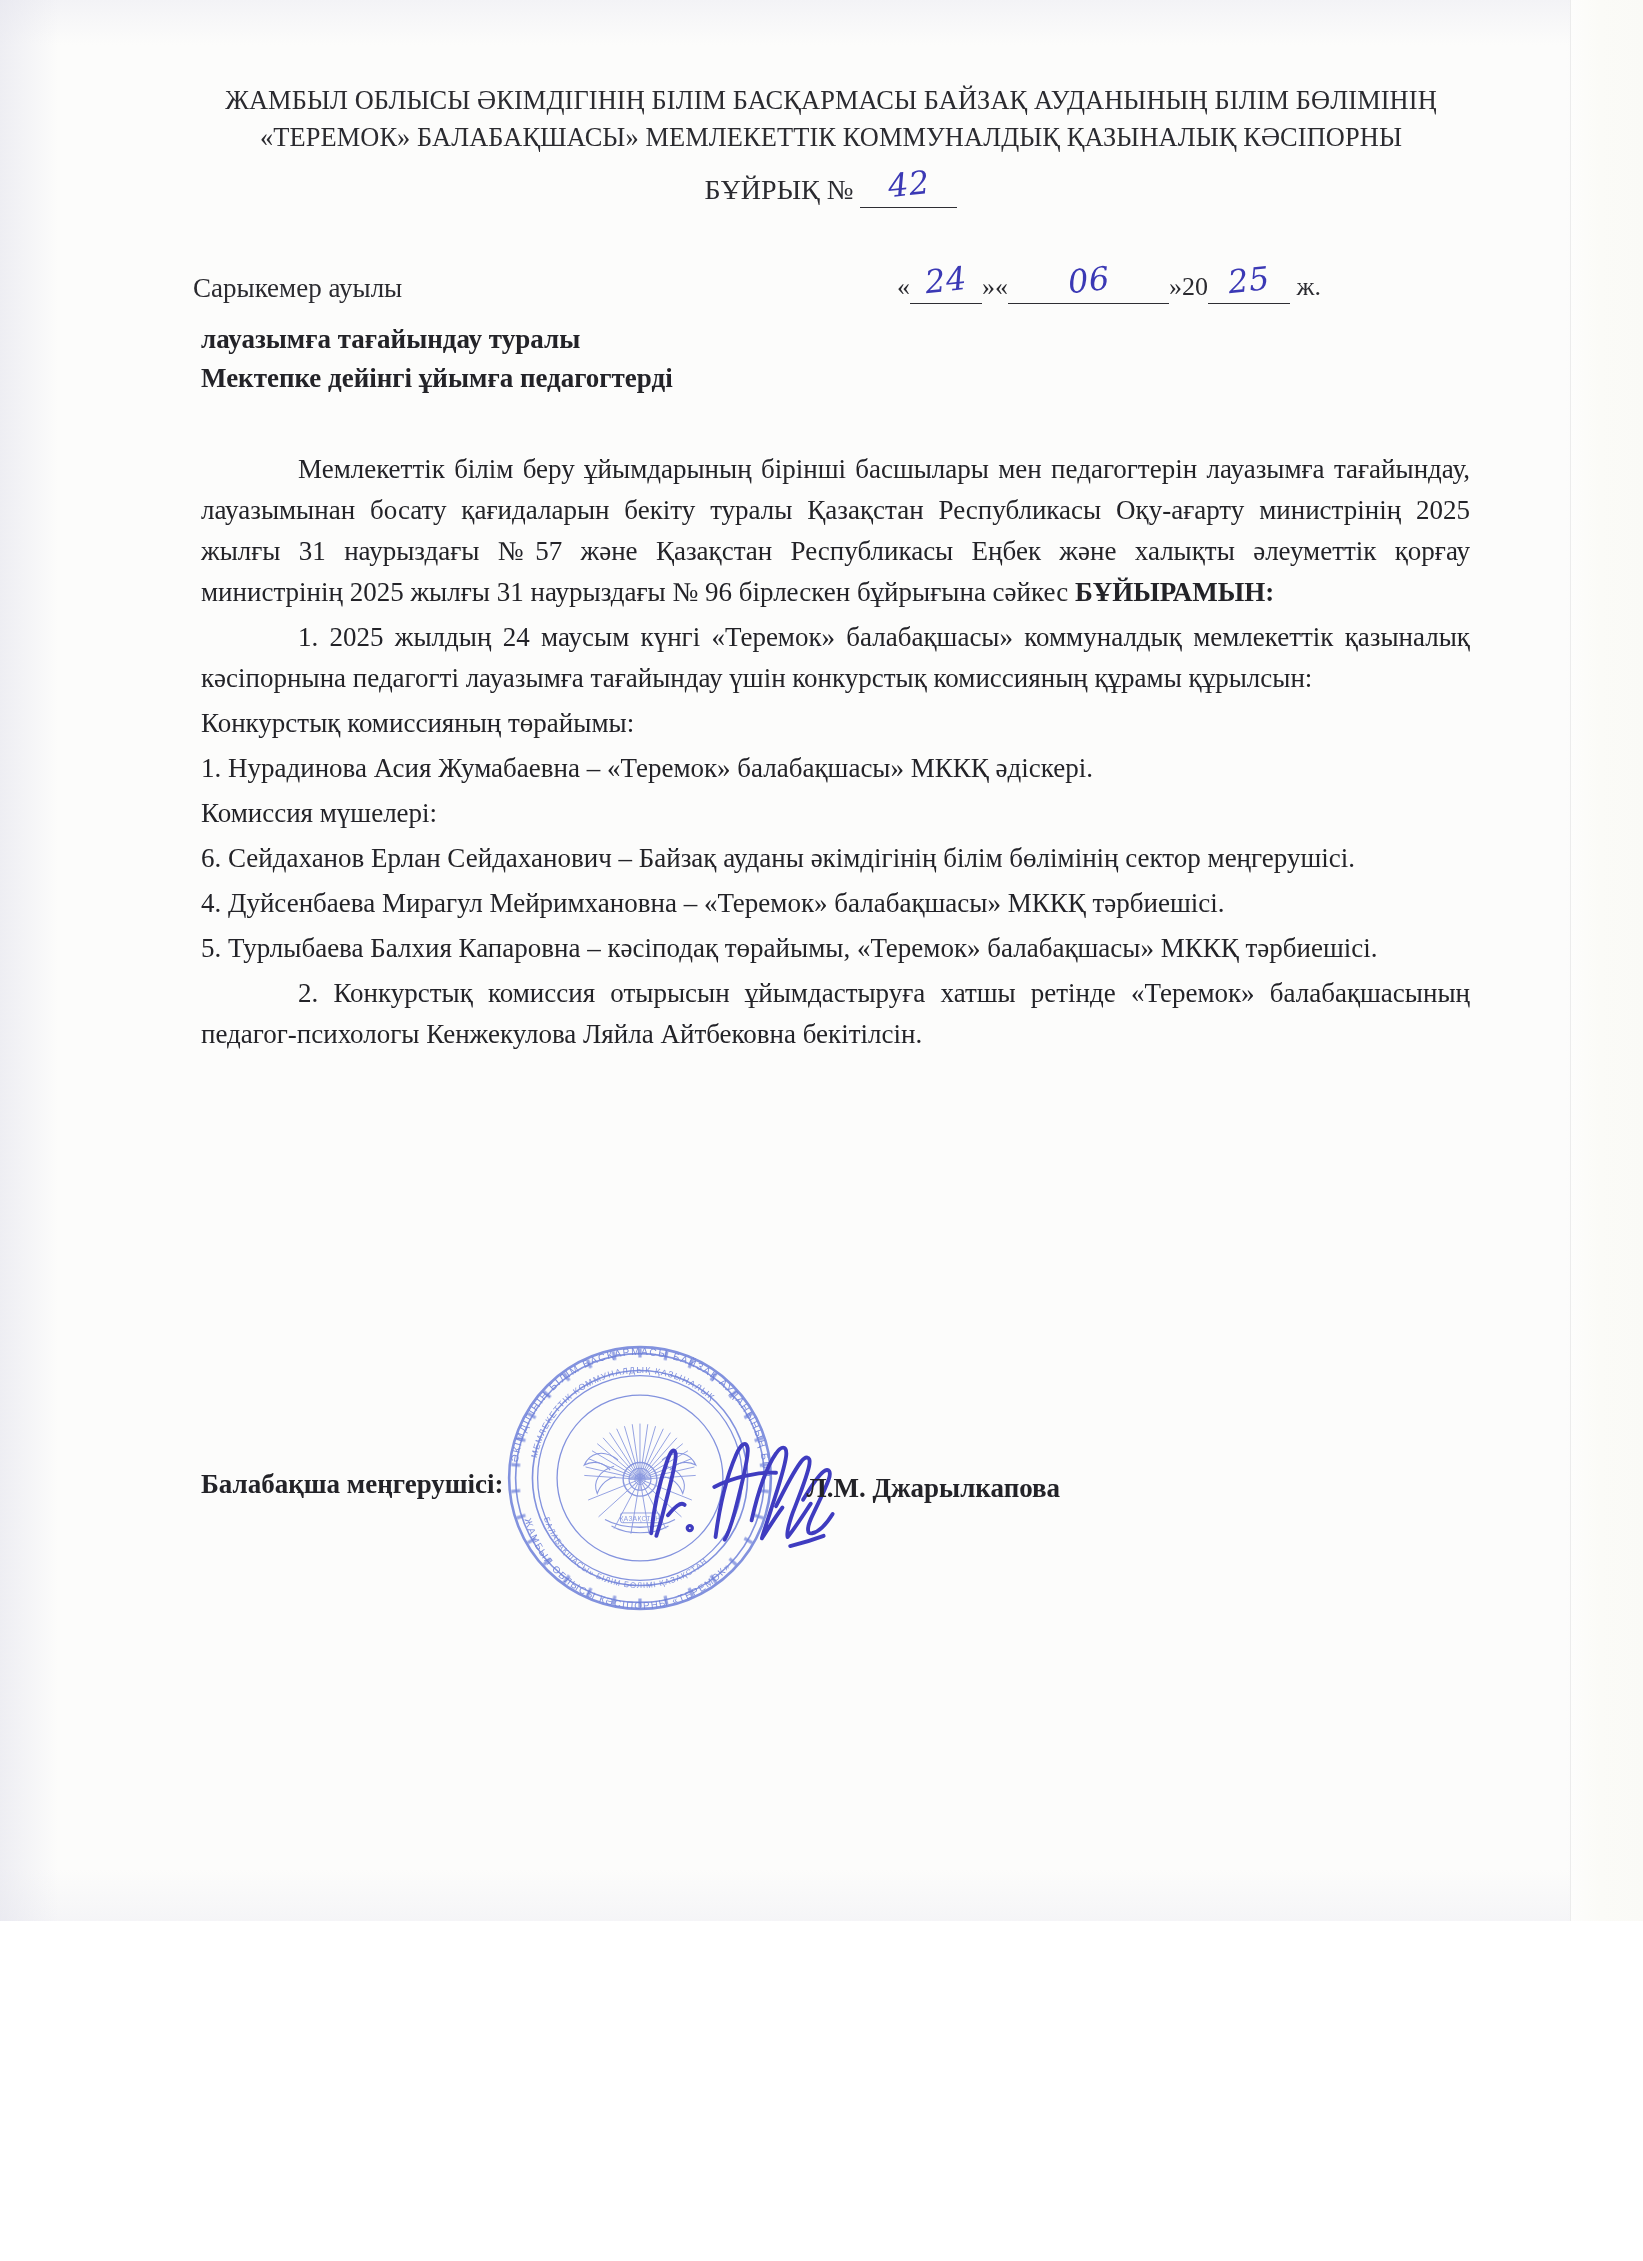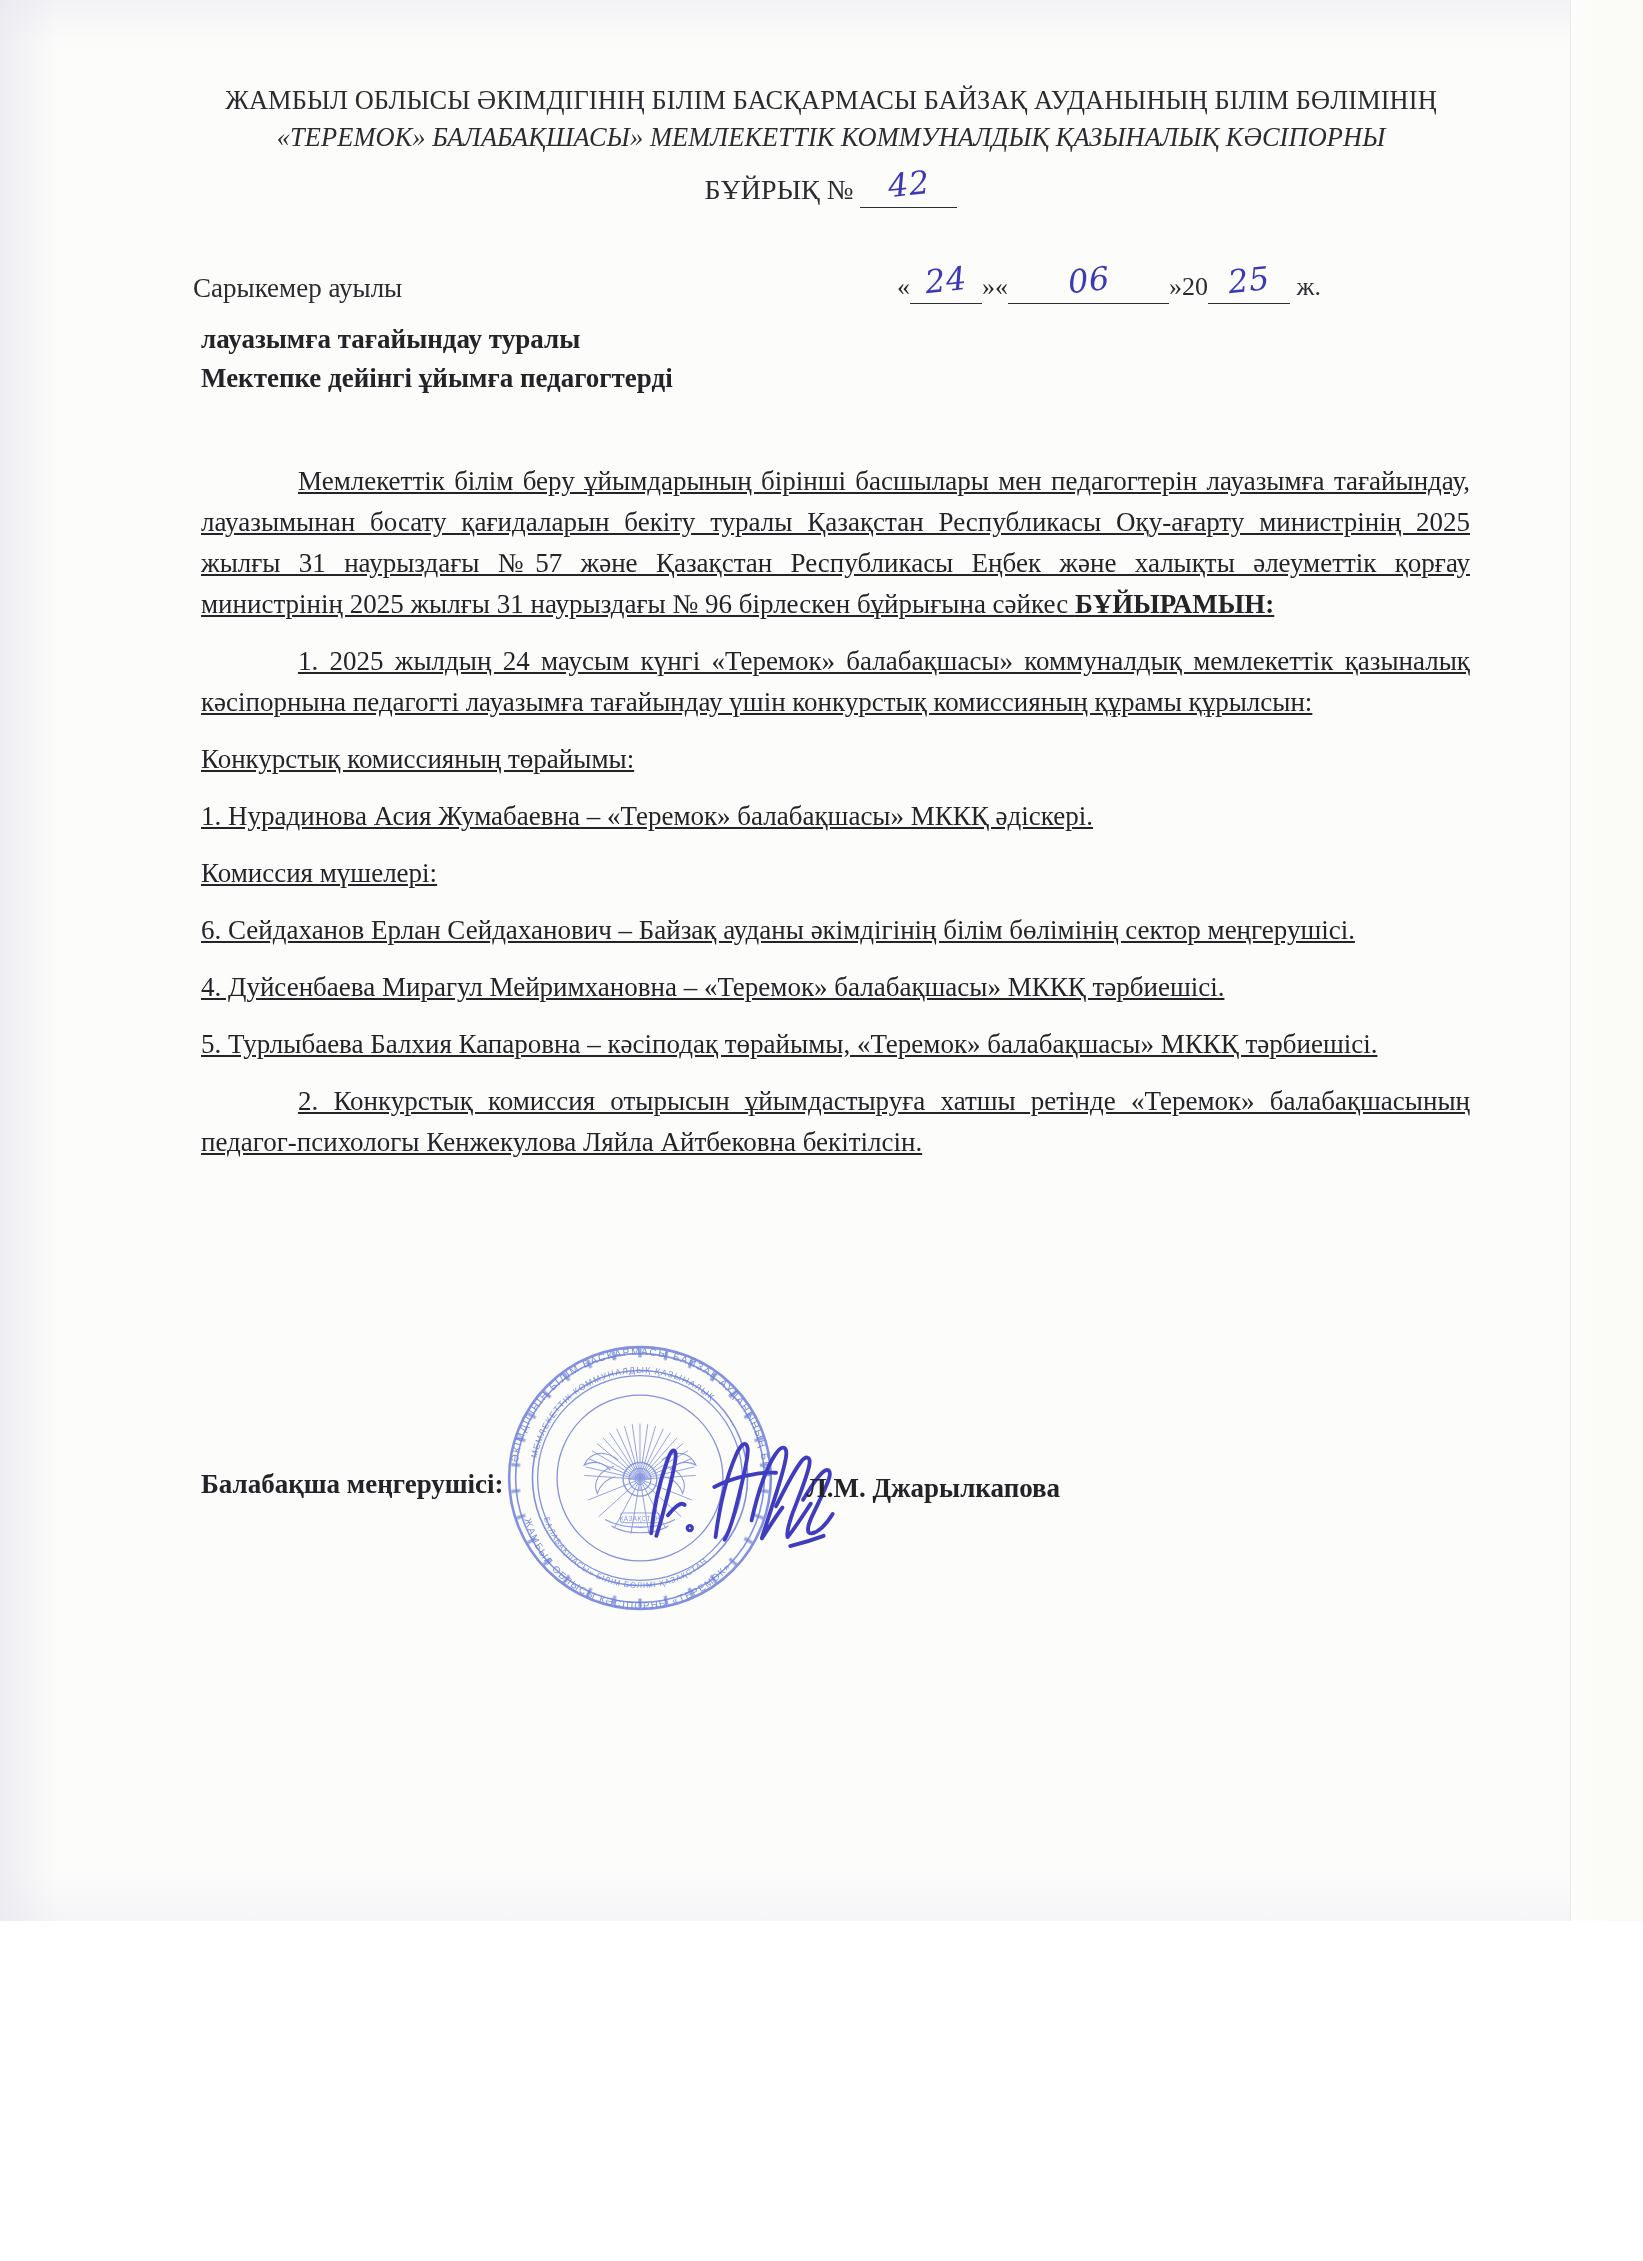--- a/index.html
+++ b/index.html
@@ -56,21 +56,21 @@
     left: 193px;
     top: 82px;
     width: 1276px;
     text-align: center;
     font-size: 26.4px;
     line-height: 1.42;
     color: #2b2b30;
     letter-spacing: 0.1px;
   }
   .org-header .l1 { display: block; }
-  .org-header .l2 { display: block; font-style: italic; }
+  .org-header .l2 { display: block; }
 
   .order-line {
     position: absolute;
     left: 193px;
     top: 169px;
     width: 1276px;
     text-align: center;
     font-size: 28px;
     color: #2b2b30;
   }
@@ -139,22 +139,21 @@
     position: absolute;
     left: 201px;
     top: 445px;
     width: 1269px;
     font-size: 27px;
     line-height: 1.52;
     color: #232328;
     text-align: justify;
   }
   .body-text p {
-    margin: 16px 0 0 0;
-    text-decoration: underline;
+    margin: 4px 0 0 0;
   }
   .body-text p.indent {
     text-indent: 97px;
   }
   .body-text p.flush {
     text-indent: 0;
   }
   .bold { font-weight: bold; }
 
   

